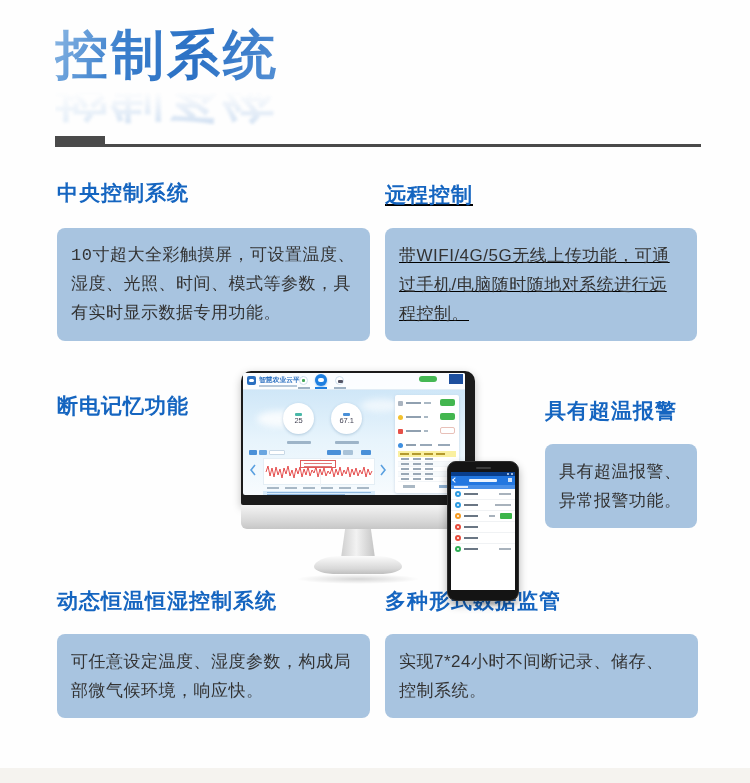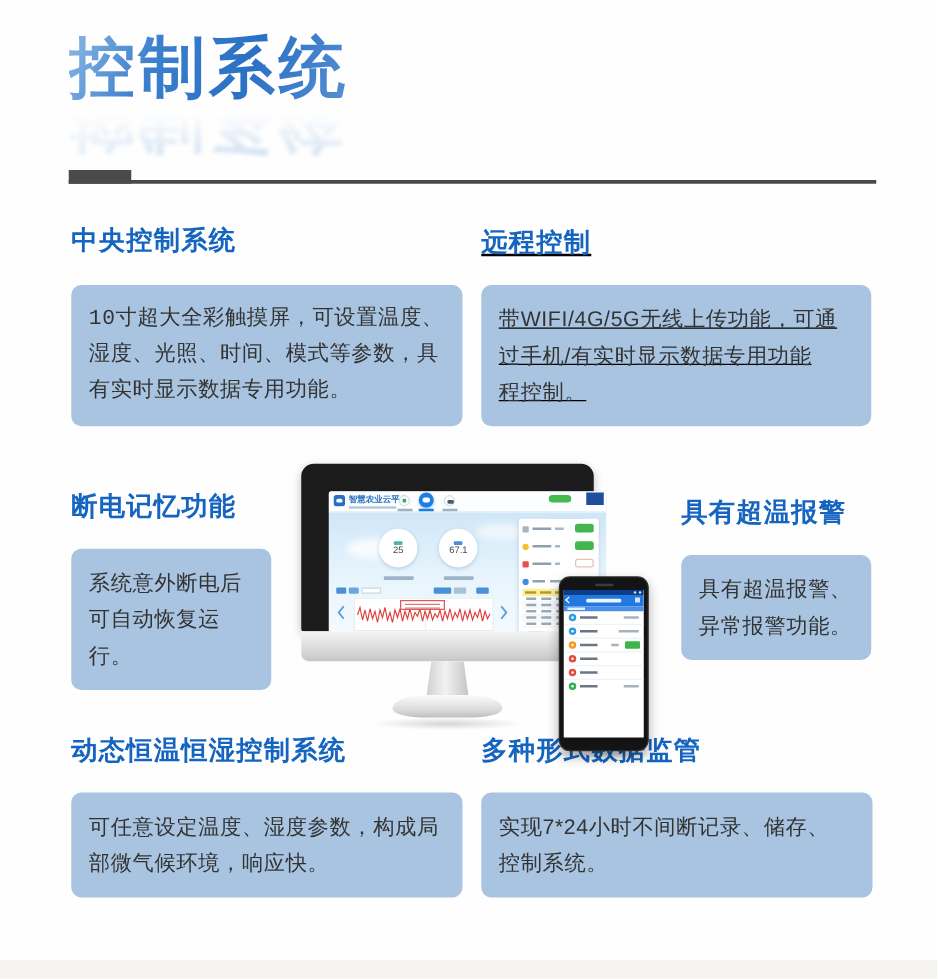--- a/index.html
+++ b/index.html
@@ -46,21 +46,21 @@
   .s3 { left:57px;  top:393px; width:170px; }
   .s4 { left:545px; top:398px; width:160px; }
   .s5 { left:57px;  top:588px; width:313px; }
   .s6 { left:385px; top:588px; width:313px; }
   .s3 .feature-box { width:160px; }
   .s4 .feature-box { width:152px; }
 
   
   .monitor {
     position:absolute; left:241px; top:371px; width:234px; height:134px;
-    background:#1b1b1b; border-radius:10px 10px 2px 2px; padding:22px;
+    background:#1b1b1b; border-radius:10px 10px 2px 2px; padding:2px;
     box-shadow:0 3px 8px rgba(0,0,0,.25);
   }
   .screen {
     position:relative; width:222px; height:122px; overflow:hidden; border-radius:2px;
     background:linear-gradient(180deg,#c7e2f6 0%,#e7f4fc 55%,#f7fbfe 100%);
   }
   .cloud { position:absolute; background:#fff; border-radius:50%; filter:blur(3px); opacity:.8; }
 
   .scr-header { position:absolute; left:0; top:0; right:0; height:17px;
     background:rgba(255,255,255,.93); border-bottom:1px solid #e2edf6; }
@@ -195,27 +195,25 @@
 
   <div class="section s1">
     <h2>中央控制系统</h2>
     <div class="feature-box">10寸超大全彩触摸屏，可设置温度、
 湿度、光照、时间、模式等参数，具
 有实时显示数据专用功能。</div>
   </div>
   <div class="section s2">
     <h2>远程控制</h2>
     <div class="feature-box">带WIFI/4G/5G无线上传功能，可通
-过手机/有实时显示数据专用功能
+过手机/电脑随时随地对系统进行远
 程控制。</div>
   </div>
   <div class="section s3">
     <h2>断电记忆功能</h2>
-    <div class="feature-box">系统意外断电后
-可自动恢复运行。</div>
   </div>
   <div class="section s4">
     <h2>具有超温报警</h2>
     <div class="feature-box">具有超温报警、
 异常报警功能。</div>
   </div>
   <div class="section s5">
     <h2>动态恒温恒湿控制系统</h2>
     <div class="feature-box">可任意设定温度、湿度参数，构成局
 部微气候环境，响应快。</div>

